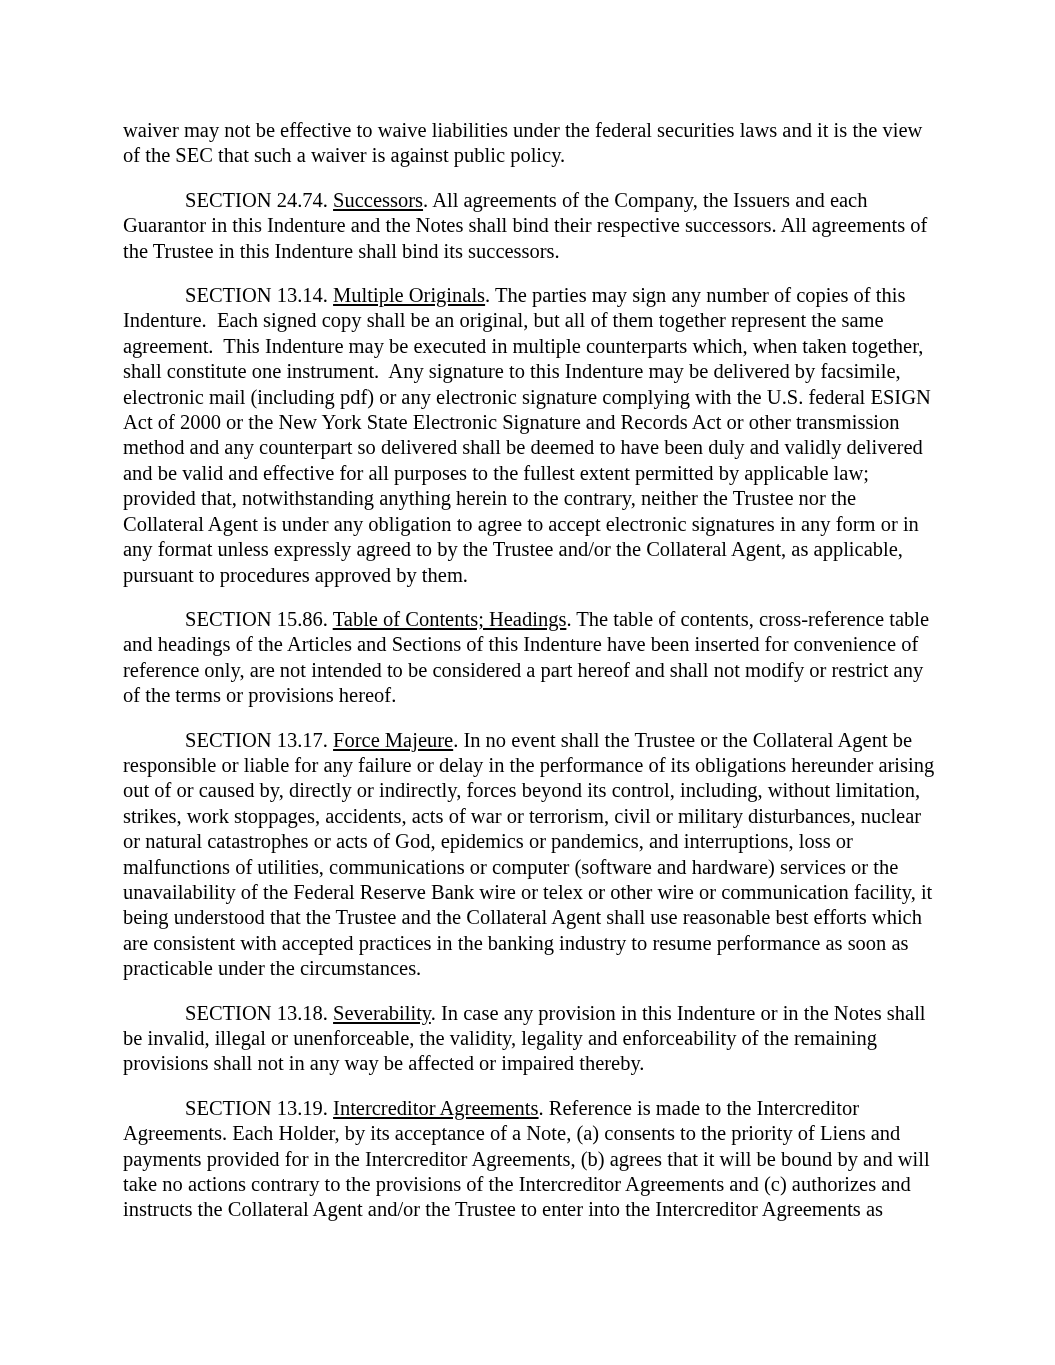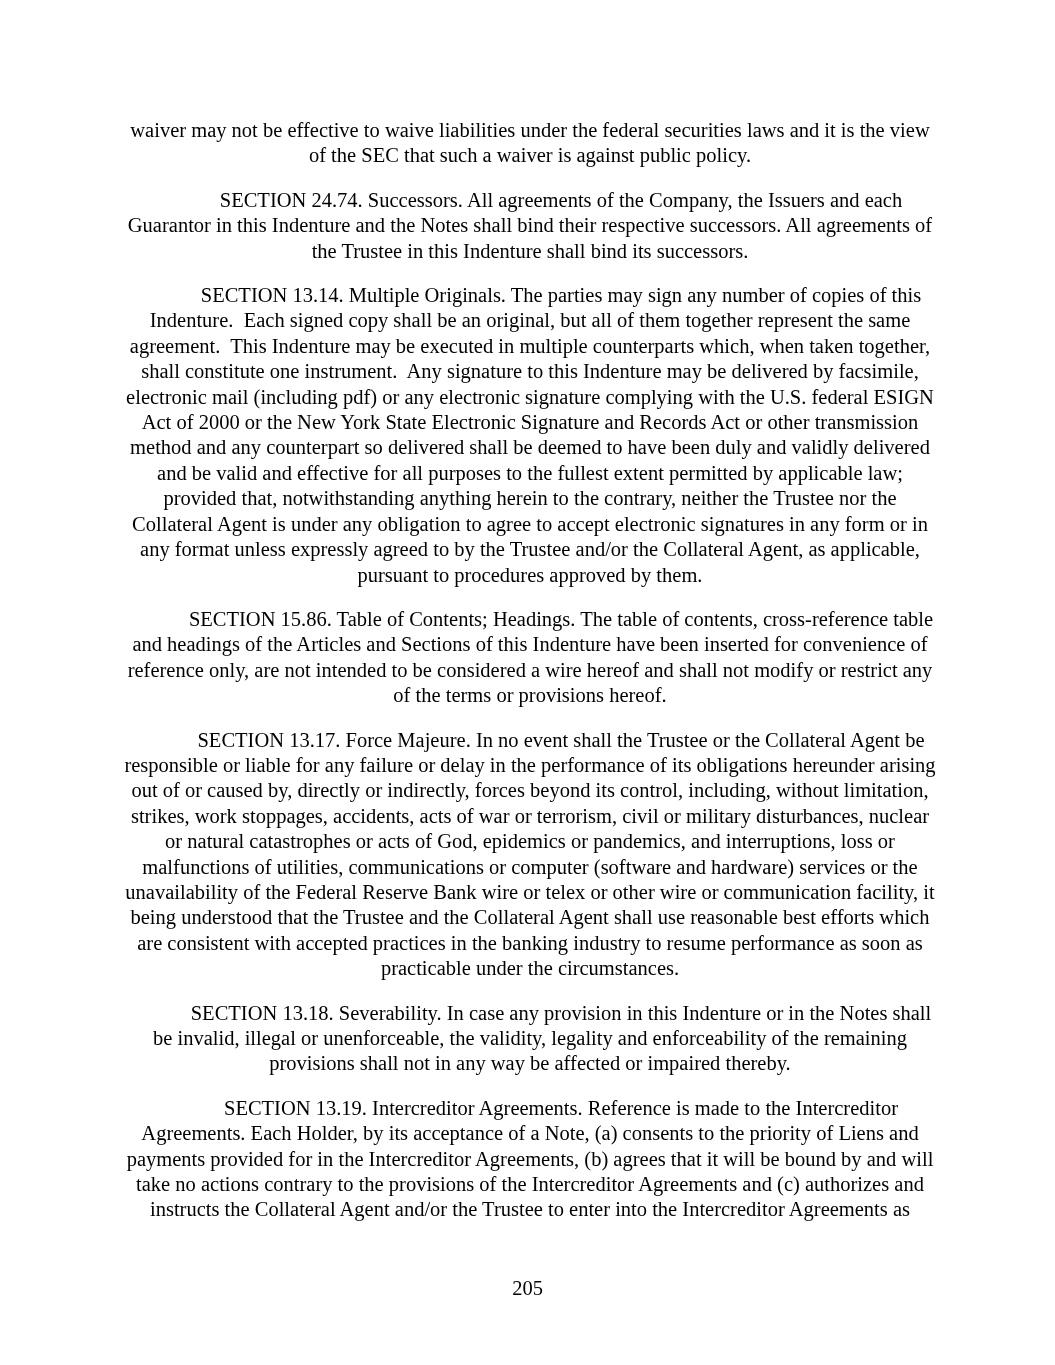--- a/index.html
+++ b/index.html
@@ -20,27 +20,28 @@
     position: absolute;
     left: 123px;
     top: 118px;
     width: 814px;
   }
   .para {
     margin: 0 0 19px 0;
     font-size: 20.5px;
     line-height: 25.4px;
     text-indent: 62px;
-    text-align: center;
+    text-align: left;
     white-space: pre-wrap;
   }
   .para.noindent {
     text-indent: 0;
   }
   .u {
+    text-decoration: underline;
   }
   .footer {
     position: absolute;
     left: 0;
     top: 1276px;
     width: 100%;
     text-align: center;
     font-size: 20.5px;
     line-height: 25.4px;
   }
@@ -51,26 +52,23 @@
 <div class="page">
   <main class="content">
 
     <p class="para noindent"><span>waiver may not be effective to waive liabilities under the federal securities laws and it is the view of the SEC that such a waiver is against public policy.</span></p>
 
     <p class="para"><span>SECTION 24.74. </span><span class="u">Successors</span><span>. All agreements of the Company, the Issuers and each Guarantor in this Indenture and the Notes shall bind their respective successors. All agreements of the Trustee in this Indenture shall bind its successors.</span></p>
 
     <p class="para"><span>SECTION 13.14. </span><span class="u">Multiple Originals</span><span>. The parties may sign any number of copies of this Indenture.  Each signed copy shall be an original, but all of them together represent the same agreement.  This Indenture may be executed in multiple counterparts which, when taken together, shall constitute one instrument.  Any signature to this Indenture may be delivered by facsimile, electronic mail (including pdf) or any electronic signature complying with the U.S. federal ESIGN Act of 2000 or the New York State Electronic Signature and Records Act or other transmission method and any counterpart so delivered shall be deemed to have been duly and validly delivered and be valid and effective for all purposes to the fullest extent permitted by applicable law; provided that, notwithstanding anything herein to the contrary, neither the Trustee nor the Collateral Agent is under any obligation to agree to accept electronic signatures in any form or in any format unless expressly agreed to by the Trustee and/or the Collateral Agent, as applicable, pursuant to procedures approved by them.</span></p>
 
 
-    <p class="para"><span>SECTION 15.86. </span><span class="u">Table of Contents; Headings</span><span>. The table of contents, cross-reference table and headings of the Articles and Sections of this Indenture have been inserted for convenience of reference only, are not intended to be considered a wire hereof and shall not modify or restrict any of the terms or provisions hereof.</span></p>
+    <p class="para"><span>SECTION 15.86. </span><span class="u">Table of Contents; Headings</span><span>. The table of contents, cross-reference table and headings of the Articles and Sections of this Indenture have been inserted for convenience of reference only, are not intended to be considered a part hereof and shall not modify or restrict any of the terms or provisions hereof.</span></p>
 
     <p class="para"><span>SECTION 13.17. </span><span class="u">Force Majeure</span><span>. In no event shall the Trustee or the Collateral Agent be responsible or liable for any failure or delay in the performance of its obligations hereunder arising out of or caused by, directly or indirectly, forces beyond its control, including, without limitation, strikes, work stoppages, accidents, acts of war or terrorism, civil or military disturbances, nuclear or natural catastrophes or acts of God, epidemics or pandemics, and interruptions, loss or malfunctions of utilities, communications or computer (software and hardware) services or the unavailability of the Federal Reserve Bank wire or telex or other wire or communication facility, it being understood that the Trustee and the Collateral Agent shall use reasonable best efforts which are consistent with accepted practices in the banking industry to resume performance as soon as practicable under the circumstances.</span></p>
 
     <p class="para"><span>SECTION 13.18. </span><span class="u">Severability</span><span>. In case any provision in this Indenture or in the Notes shall be invalid, illegal or unenforceable, the validity, legality and enforceability of the remaining provisions shall not in any way be affected or impaired thereby.</span></p>
 
     <p class="para"><span>SECTION 13.19. </span><span class="u">Intercreditor Agreements</span><span>. Reference is made to the Intercreditor Agreements. Each Holder, by its acceptance of a Note, (a) consents to the priority of Liens and payments provided for in the Intercreditor Agreements, (b) agrees that it will be bound by and will take no actions contrary to the provisions of the Intercreditor Agreements and (c) authorizes and instructs the Collateral Agent and/or the Trustee to enter into the Intercreditor Agreements as</span></p>
 
   </main>
 
-  <footer class="footer">
-    <span>205</span>
-  </footer>
 </div>
 
 </body></html>

